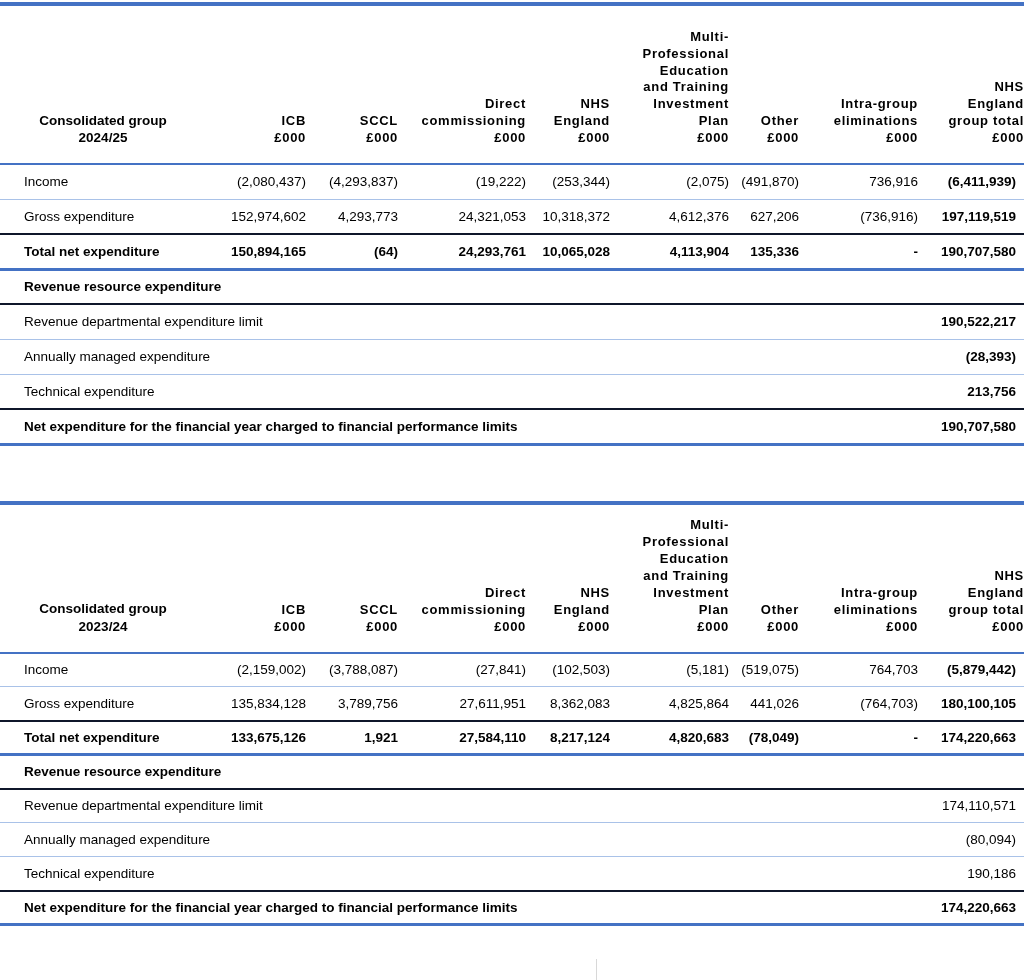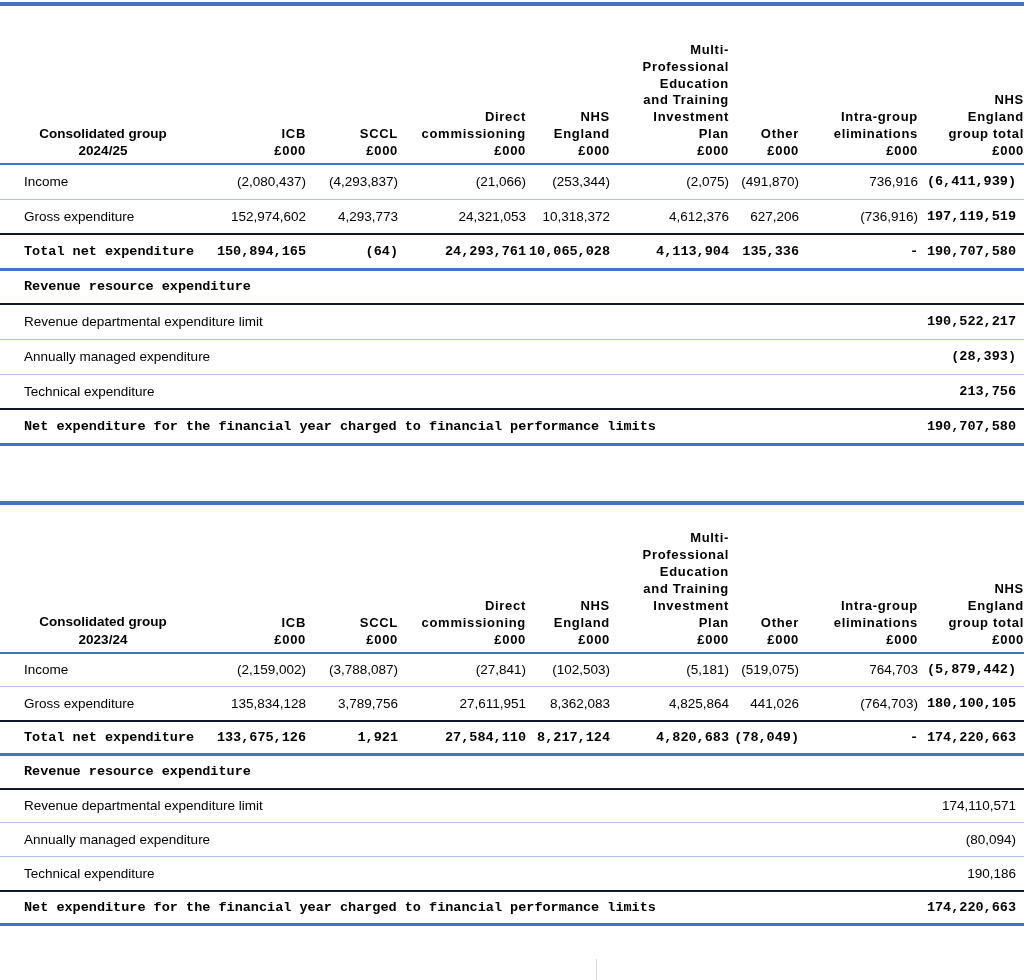--- a/index.html
+++ b/index.html
@@ -37,42 +37,42 @@
     border-bottom: 2px solid #4472C4;
   }
   thead th {
     vertical-align: bottom;
     text-align: right;
     font-weight: bold;
     font-size: 13px;
     letter-spacing: 0.7px;
     line-height: 1.3;
     white-space: pre-line;
-    padding-bottom: 3px;
+    padding-bottom: 16px;
   }
   .t1 thead th { height: 160px; }
   .t2 thead th { height: 150px; }
   thead th.label-col {
     text-align: center;
     letter-spacing: 0;
     font-size: 13.5px;
     padding-left: 8px;
     white-space: pre-line;
   }
 
   tbody td {
     height: 35px;
     vertical-align: middle;
     text-align: right;
     white-space: nowrap;
   }
   .t2 tbody td { height: 34px; }
   tbody td.label { text-align: left; padding-left: 24px; }
   tbody td.last  { padding-right: 8px; }
-  .bold { font-weight: bold; font-family: Liberation Mono, monospace; }
+  .bold { font-weight: bold; }
 
   tr.r-light  { border-bottom: 1px solid #A9C2E8; }
   tr.r-strong { border-bottom: 2px solid #0f172a; }
   tr.r-thick  { border-bottom: 3px solid #4472C4; }
 
   .cursor-artifact {
     position: absolute;
     left: 596px; top: 957px;
     width: 1px; height: 22px;
     background: #d8d8d8;
@@ -125,21 +125,21 @@
 England
 group total
 £000</th>
       </tr>
     </thead>
     <tbody>
       <tr class="r-light">
         <td class="label">Income</td>
         <td>(2,080,437)</td>
         <td>(4,293,837)</td>
-        <td>(21,066)</td>
+        <td>(19,222)</td>
         <td>(253,344)</td>
         <td>(2,075)</td>
         <td>(491,870)</td>
         <td>736,916</td>
         <td class="last bold">(6,411,939)</td>
       </tr>
       <tr class="r-strong">
         <td class="label">Gross expenditure</td>
         <td>152,974,602</td>
         <td>4,293,773</td>

